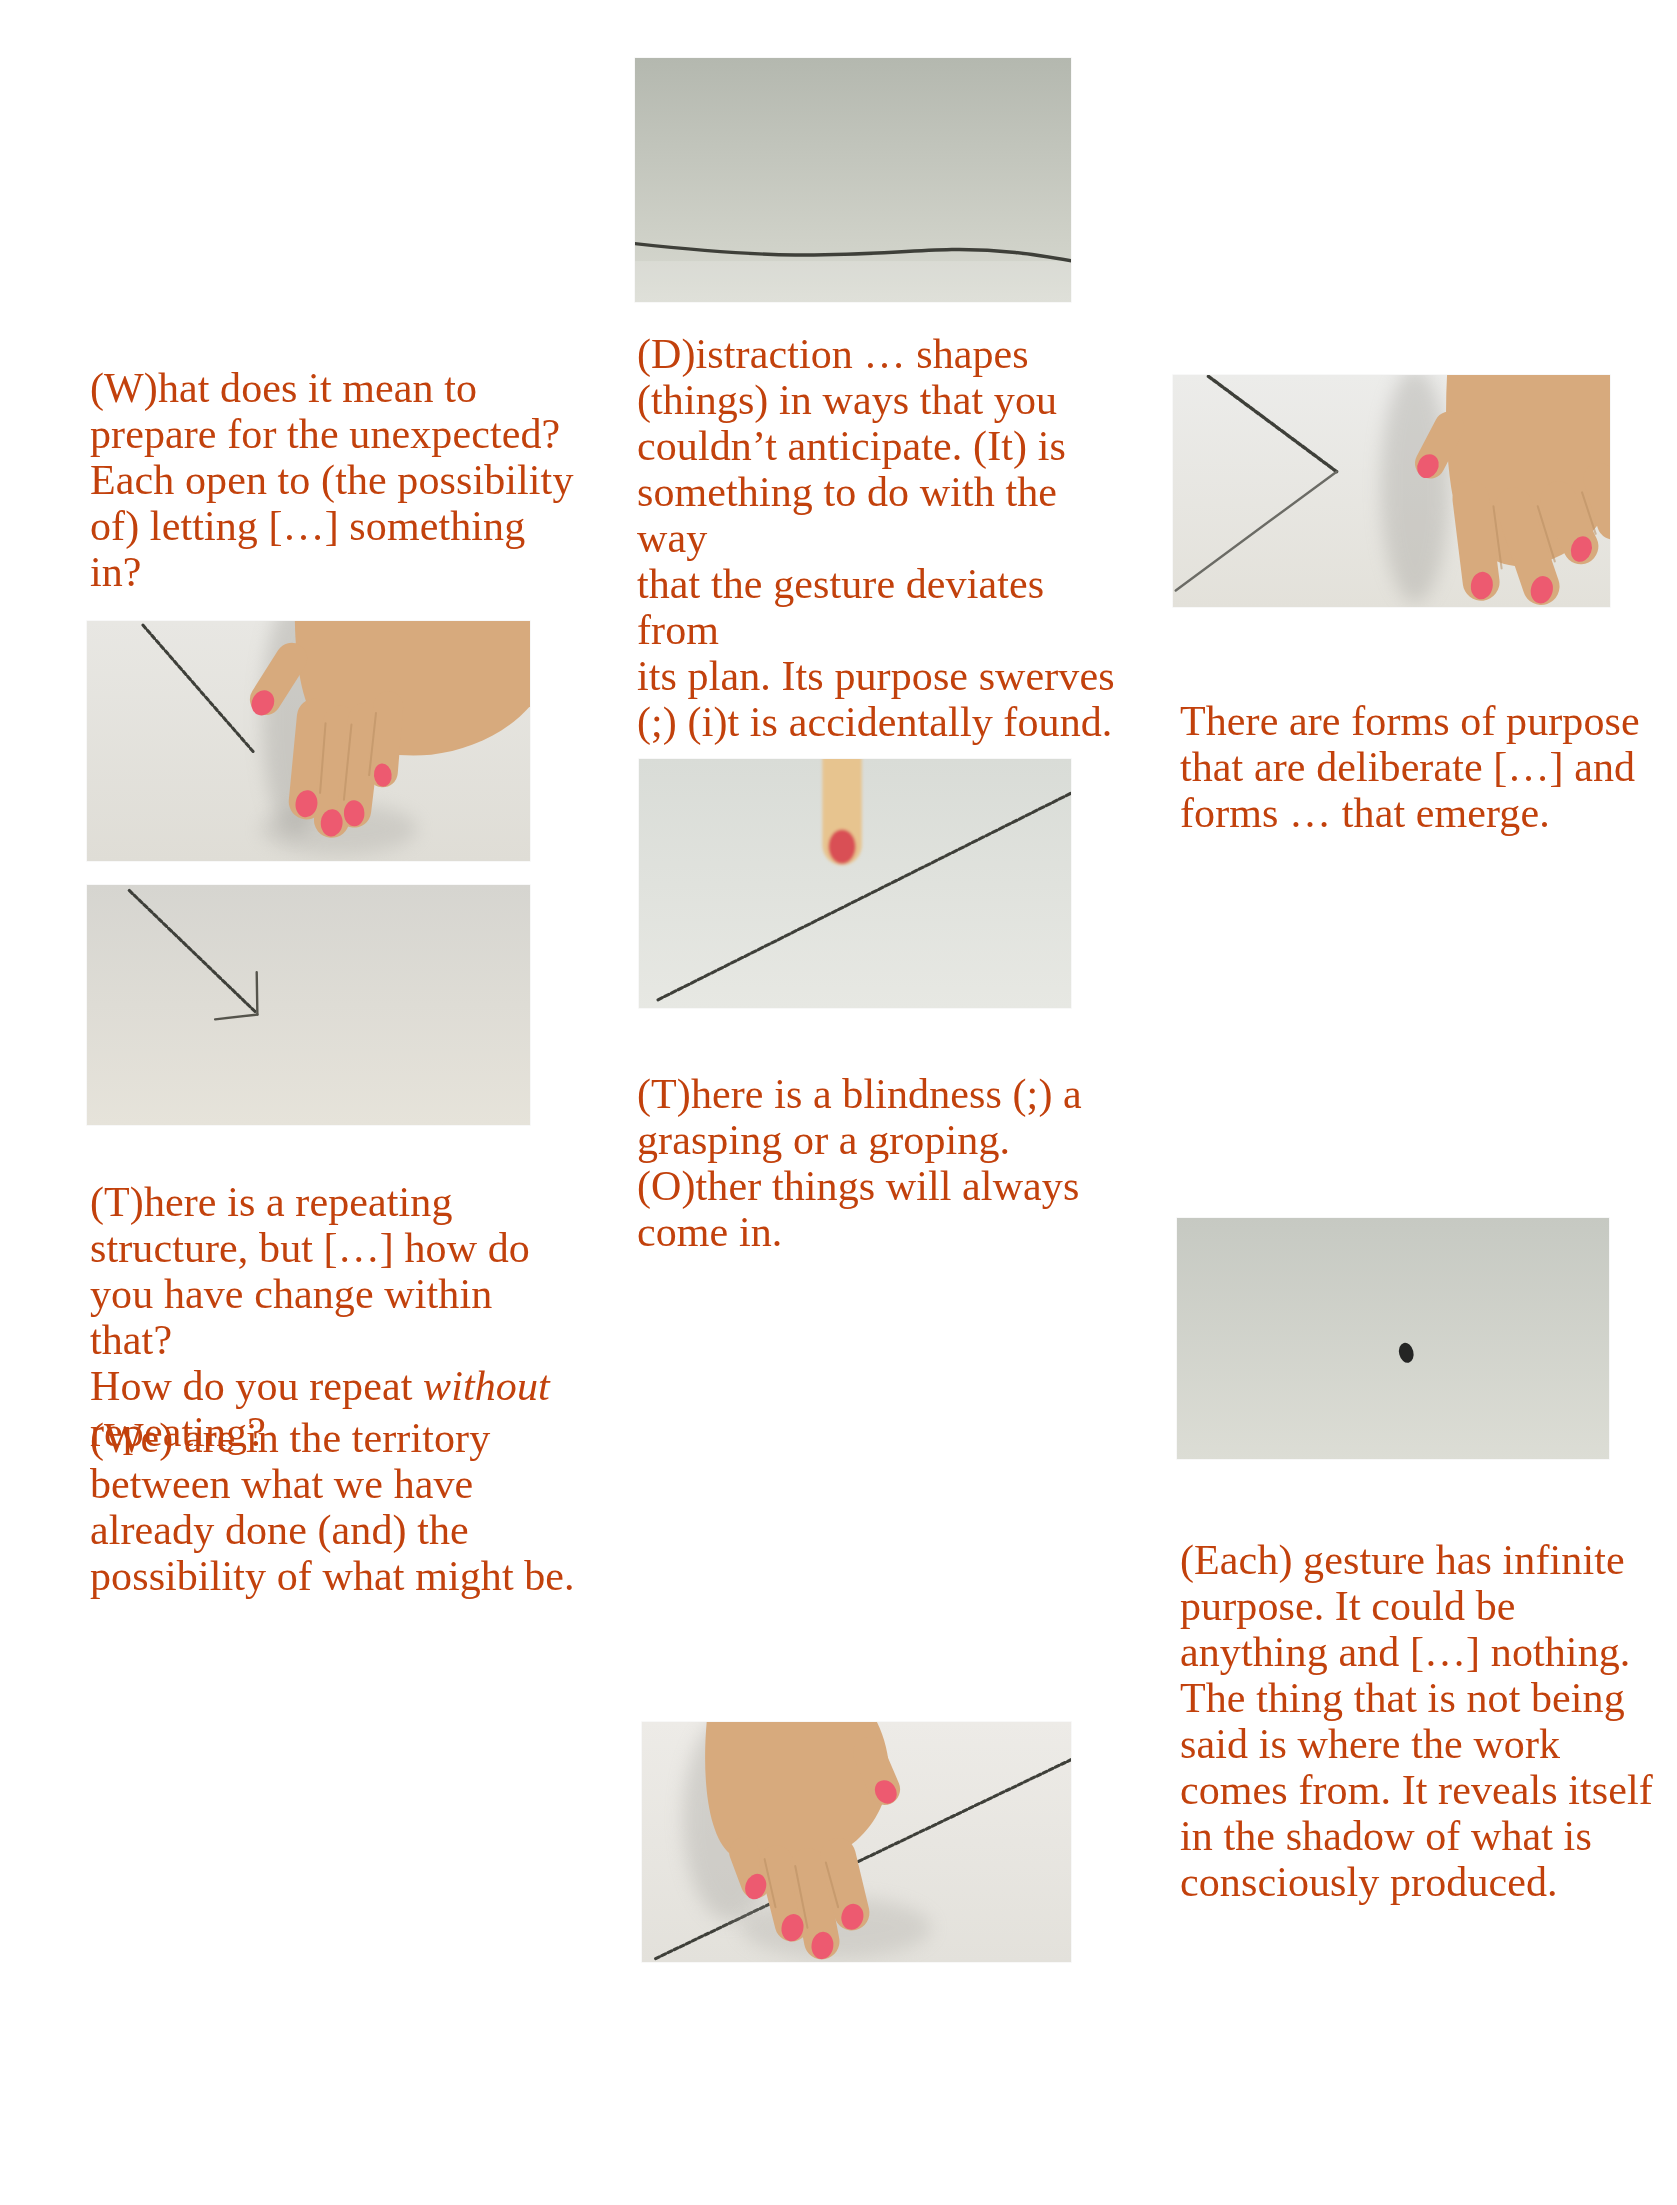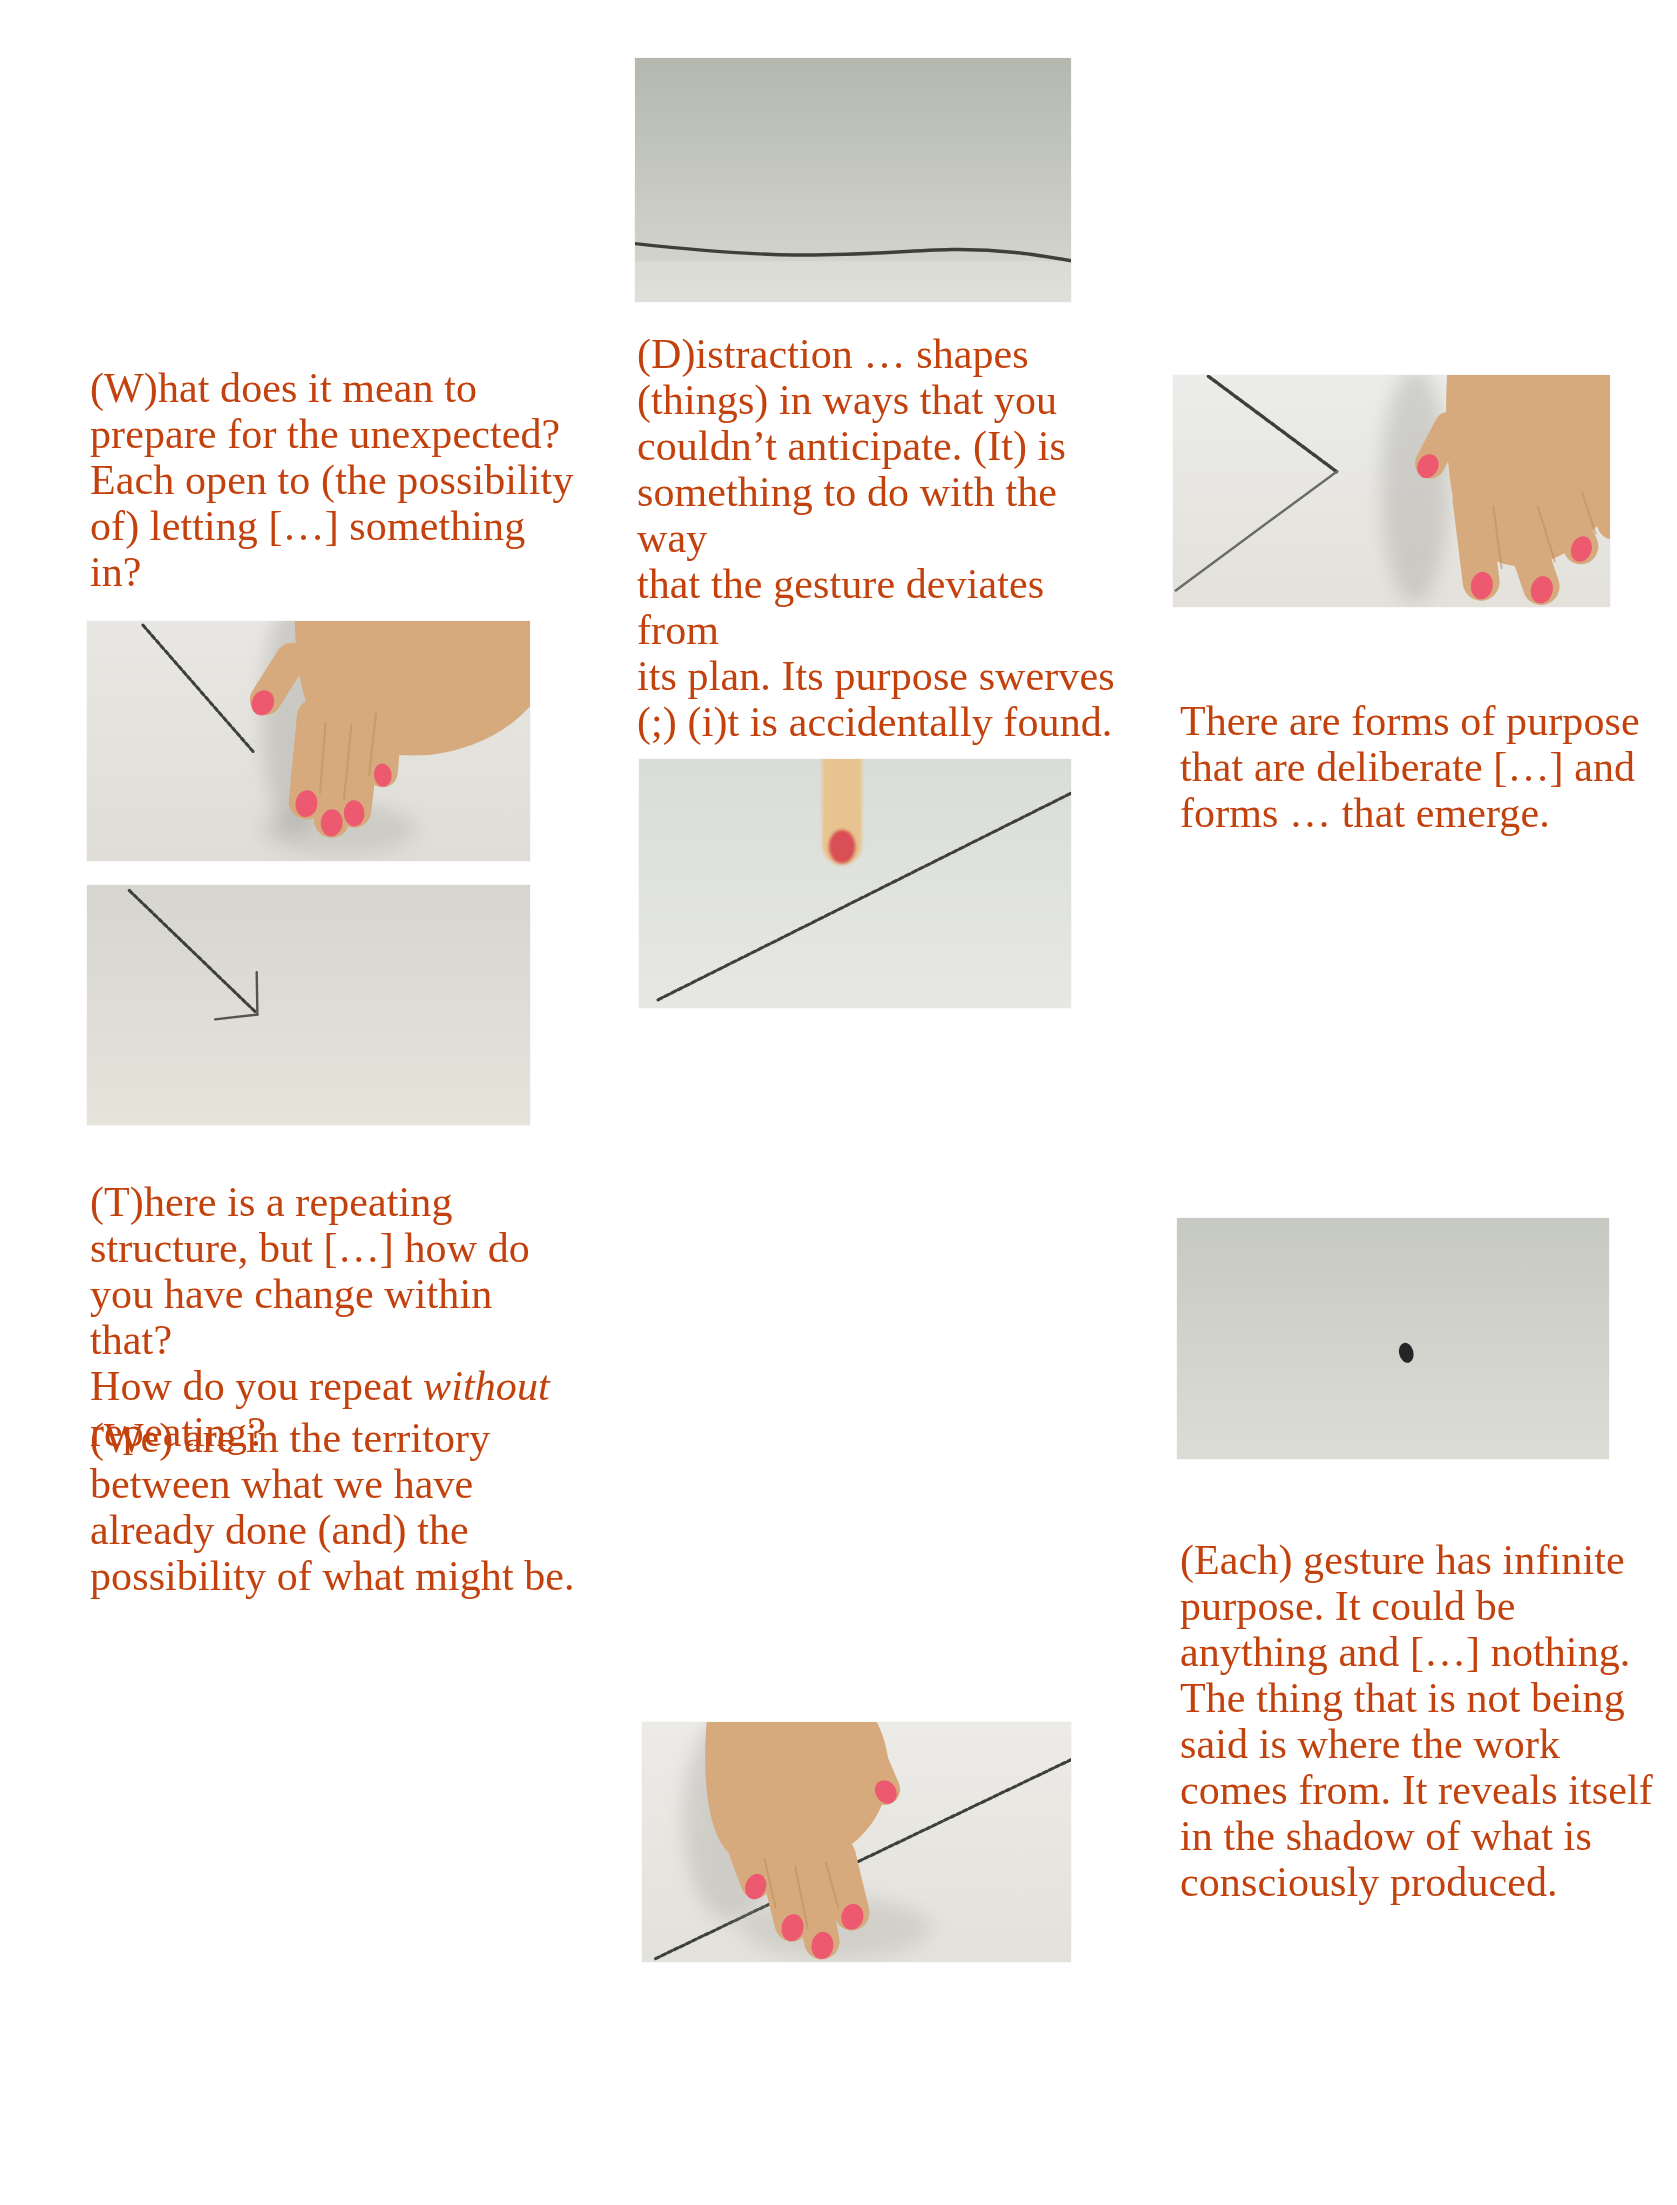--- a/index.html
+++ b/index.html
@@ -217,20 +217,24 @@
 possibility of what might be.</div>
 
   <div class="txt" style="left:637px;top:331px;width:490px">(D)istraction … shapes
 (things) in ways that you
 couldn’t anticipate. (It) is
 something to do with the way
 that the gesture deviates from
 its plan. Its purpose swerves
 (;) (i)t is accidentally found.</div>
 
+  <div class="txt" style="left:637px;top:1071px;width:490px">(T)here is a blindness (;) a
+grasping or a groping.
+(O)ther things will always
+come in.</div>
 
 
   <div class="txt" style="left:1180px;top:698px;width:490px">There are forms of purpose
 that are deliberate […] and
 forms … that emerge.</div>
 
 
   <div class="txt" style="left:1180px;top:1537px;width:490px">(Each) gesture has infinite
 purpose. It could be
 anything and […] nothing.

